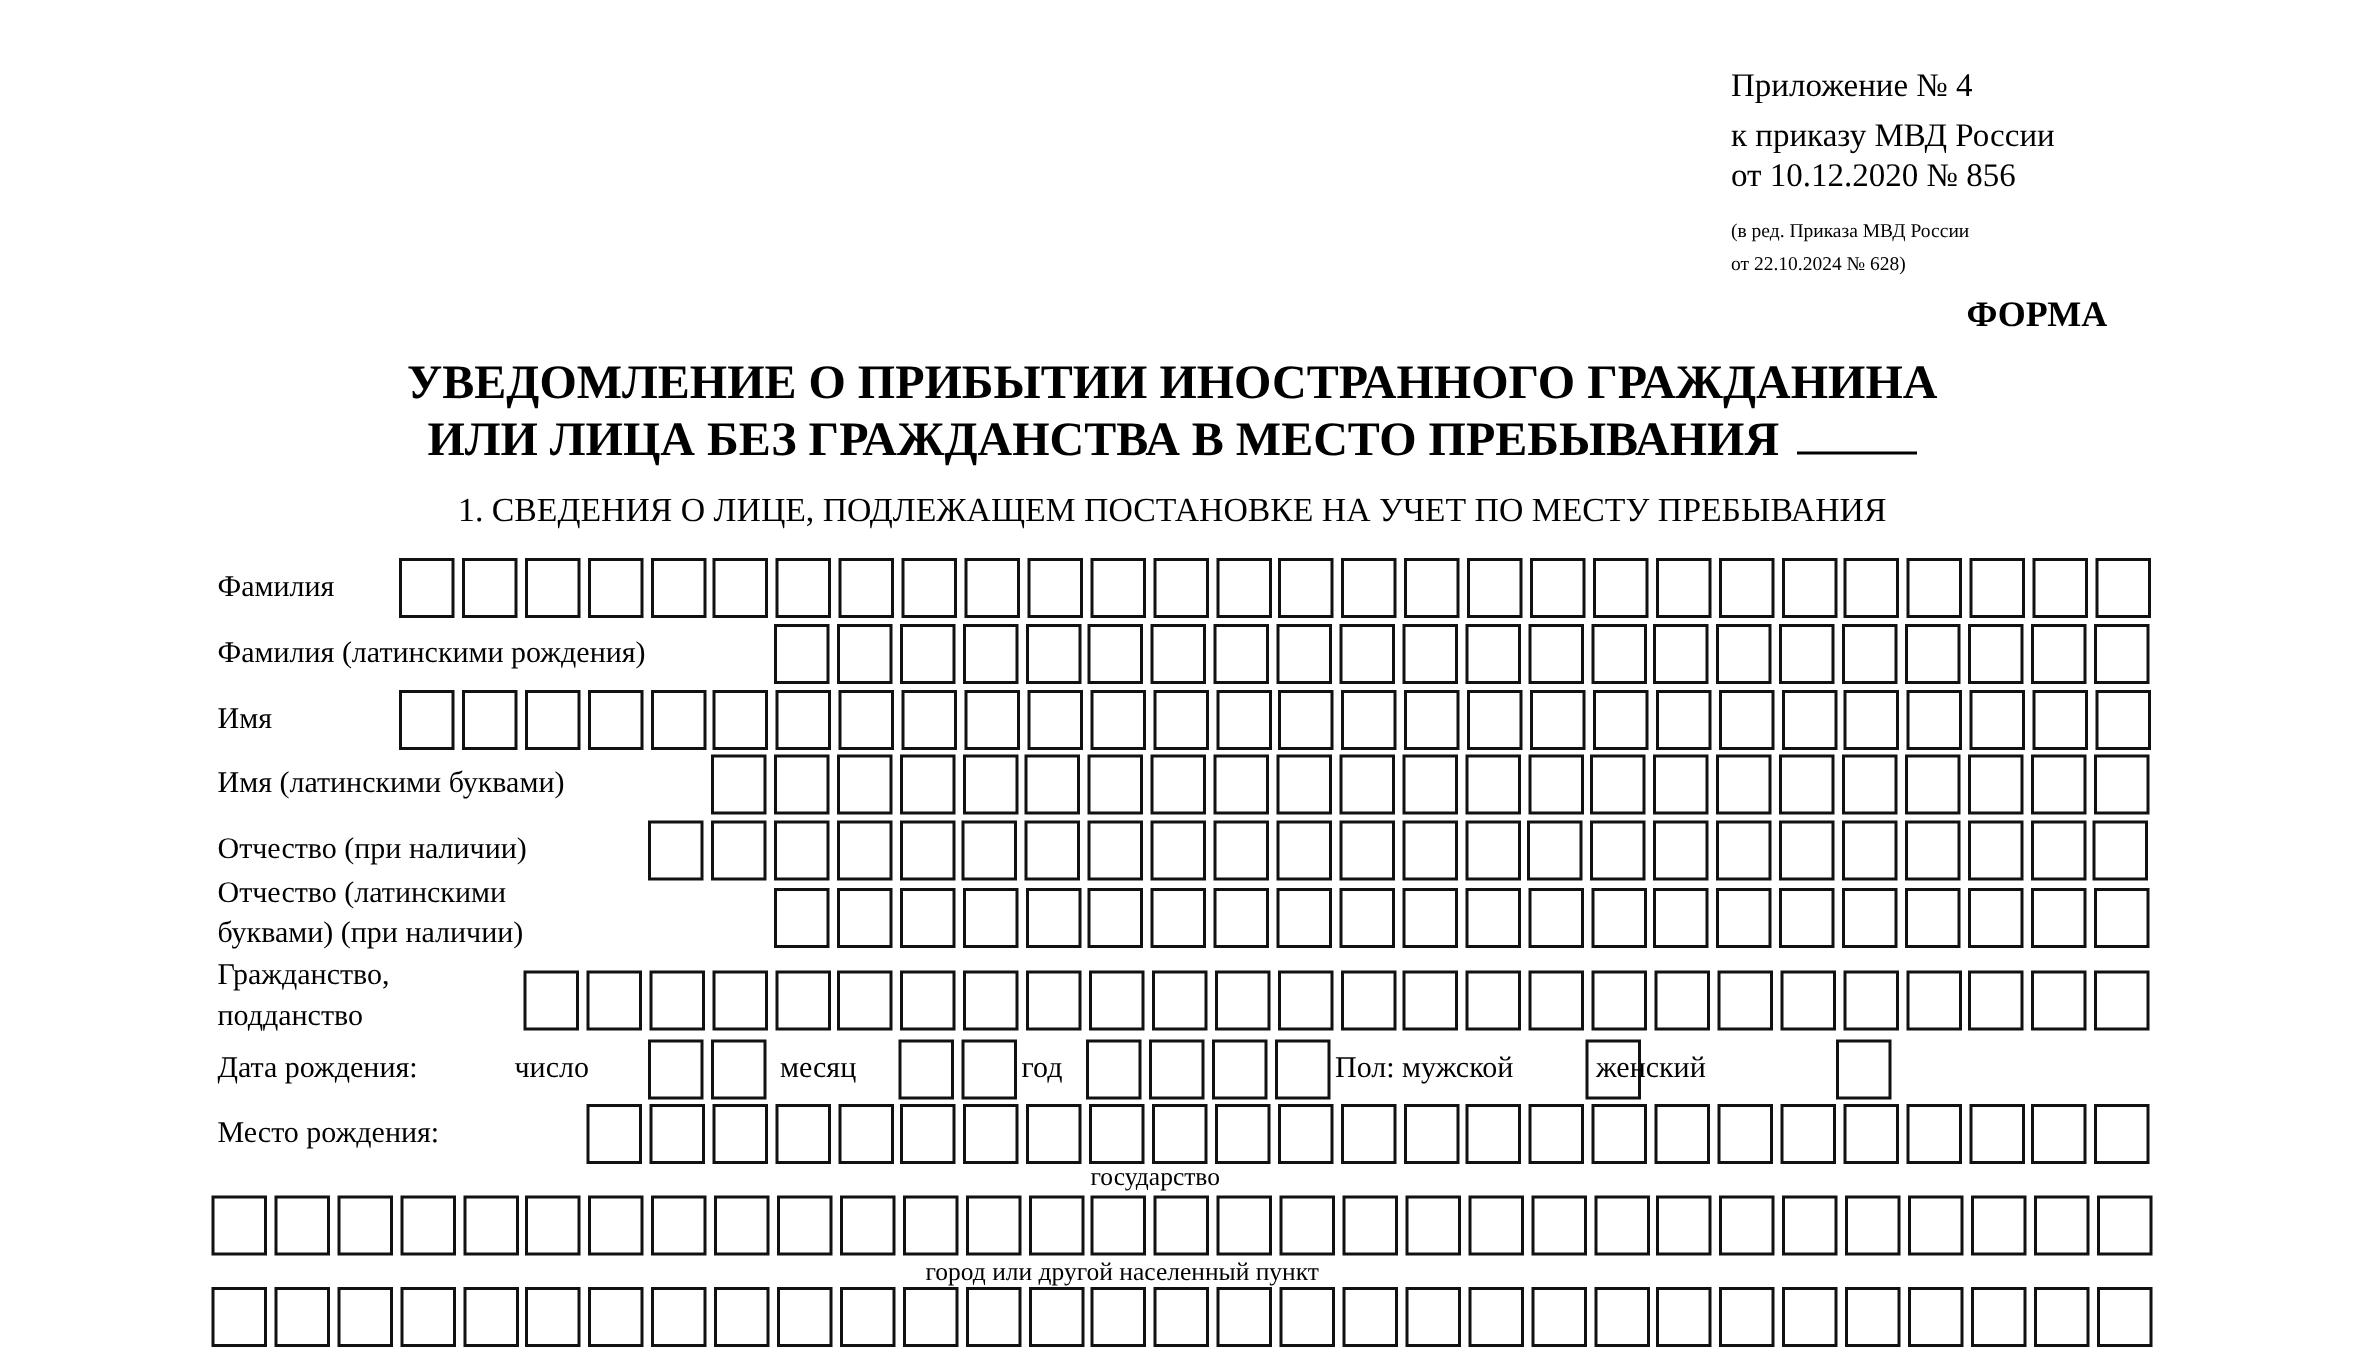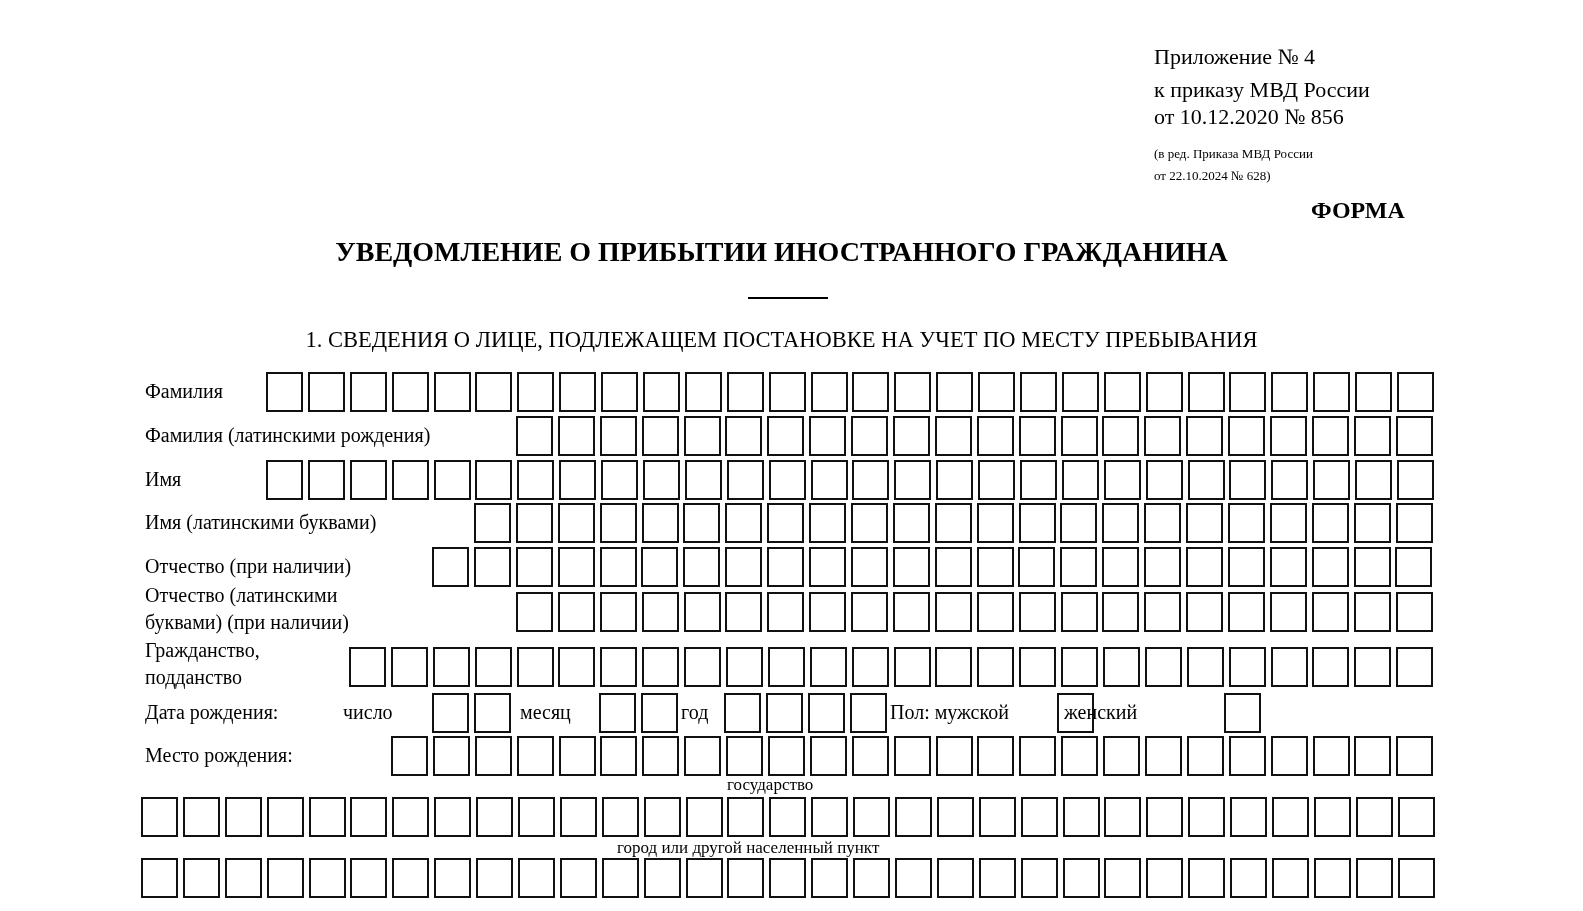--- a/index.html
+++ b/index.html
@@ -2,41 +2,41 @@
 <html><head>
 <meta charset="utf-8">
 <style>
   html, body { margin:0; padding:0; background:#ffffff; }
   body { width:1583px; height:911px; position:relative; overflow:hidden;
          font-family:"Liberation Serif", "DejaVu Serif", serif; color:#000; }
   .abs { position:absolute; white-space:nowrap; }
   .appendix { left:1154px; font-size:22px; line-height:27px; }
   .redaction { left:1154px; font-size:13px; line-height:22px; }
   .forma { left:1311px; top:197px; font-size:24px; font-weight:bold; }
-  .title { left:0; width:1563px; text-align:center; font-size:28px; font-weight:bold; }
+  .title { left:0; width:1563px; text-align:center; font-size:32px; font-weight:bold; }
   .blank { display:inline-block; width:80px; border-bottom:2px solid #000; height:20px; margin-left:12px; vertical-align:baseline; }
   .section { left:0; width:1563px; text-align:center; font-size:22.5px; font-weight:normal; top:327px; }
   .label { font-size:20px; line-height:27px; left:145px; }
   .boxes { position:absolute; display:flex; height:40px; }
   .box { width:33px; height:36px; border:2.4px solid #111; margin-right:4.9px; box-sizing:content-box; flex:none; }
   .caption { font-size:17px; }
 </style>
 </head>
 <body>
 
 <div class="abs appendix" style="top:43px">Приложение № 4</div>
 <div class="abs appendix" style="top:76px">к приказу МВД России</div>
 <div class="abs appendix" style="top:103px">от 10.12.2020 № 856</div>
 <div class="abs redaction" style="top:143px">(в ред. Приказа МВД России</div>
 <div class="abs redaction" style="top:165px">от 22.10.2024 № 628)</div>
 <div class="abs forma">ФОРМА</div>
 
 <div class="abs title" style="top:236px">УВЕДОМЛЕНИЕ О ПРИБЫТИИ ИНОСТРАННОГО ГРАЖДАНИНА</div>
 <div class="abs title" style="top:274px">
-  <span class="blank"></span>
+  <span>ИЛИ ЛИЦА БЕЗ ГРАЖДАНСТВА В МЕСТО ПРЕБЫВАНИЯ</span><span class="blank"></span>
 </div>
 
 <div class="abs section">1. СВЕДЕНИЯ О ЛИЦЕ, ПОДЛЕЖАЩЕМ ПОСТАНОВКЕ НА УЧЕТ ПО МЕСТУ ПРЕБЫВАНИЯ</div>
 
 <div class="abs label" style="top:378px">Фамилия</div>
 <div class="boxes" style="left:266px; top:372px">
     <div class="box"></div>
     <div class="box"></div>
     <div class="box"></div>
     <div class="box"></div>

